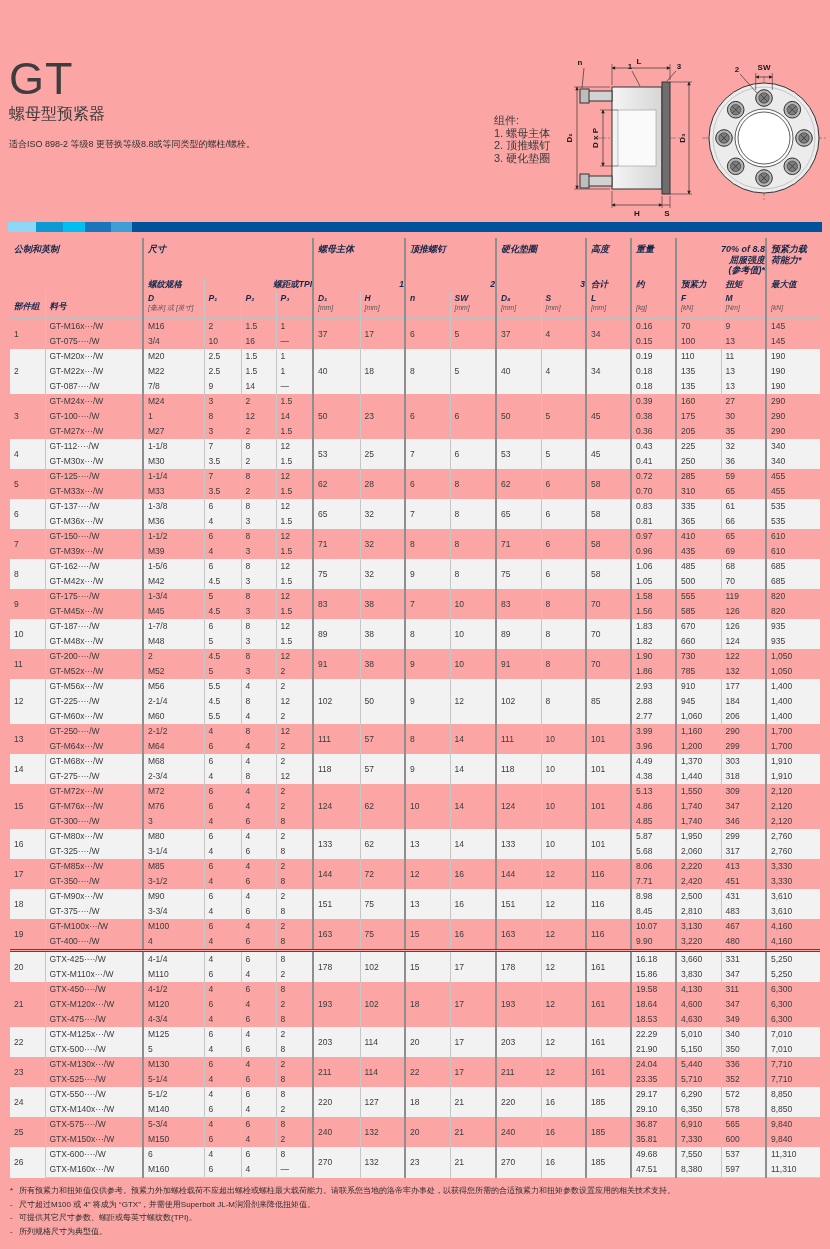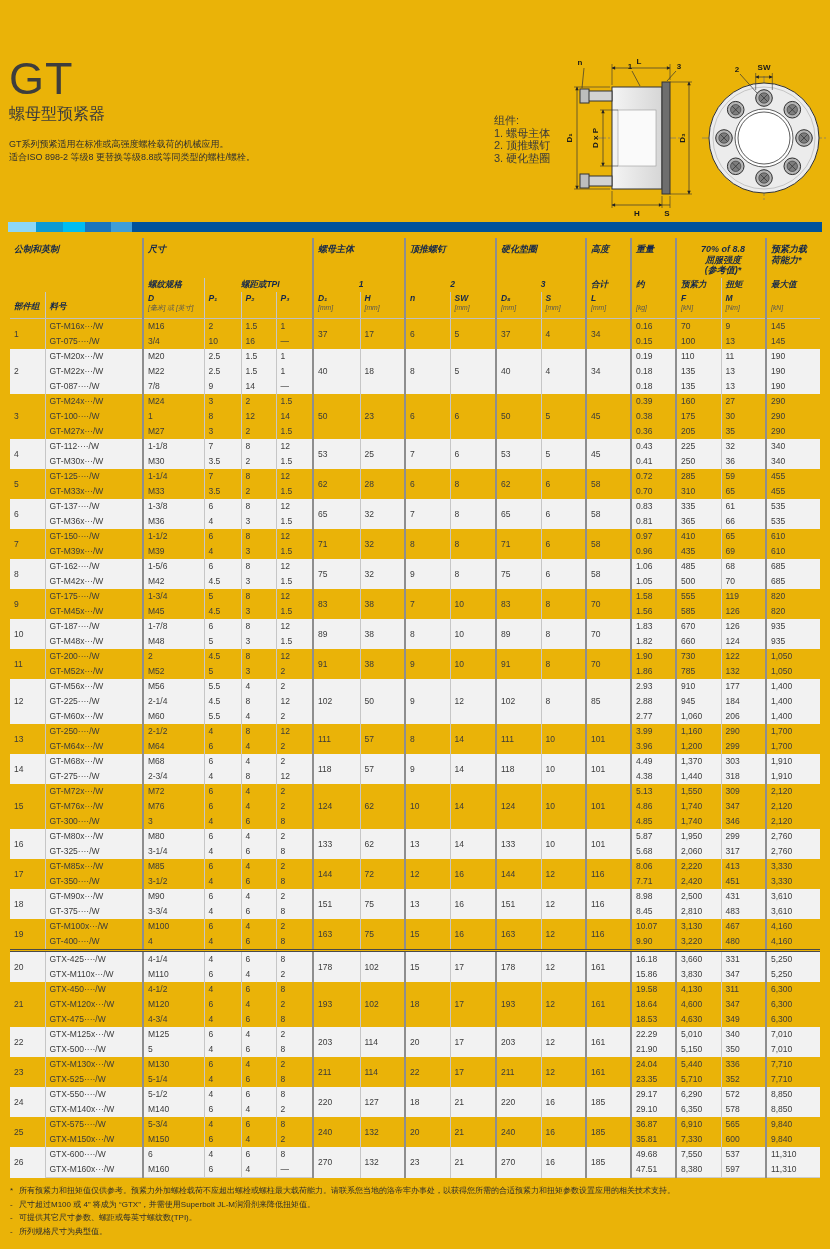--- a/index.html
+++ b/index.html
@@ -1,16 +1,16 @@
 <!DOCTYPE html>
 <html><head>
 <meta charset="utf-8">
 <style>
   html,body{margin:0;padding:0;background:#fff;}
-  .page{position:relative;width:830px;height:1249px;background:#eab308;overflow:hidden;
+  .page{position:relative;width:830px;height:1249px;background:#fca5a5;overflow:hidden;
         font-family:"Liberation Sans","DejaVu Sans",sans-serif;color:#333;}
   
   .title-block{position:absolute;left:9px;top:56px;width:420px;}
   .gt-title{font-size:45px;line-height:46px;font-weight:400;color:#3d3d3d;letter-spacing:1px;}
   .gt-sub{font-size:21px;line-height:24px;font-weight:400;color:#3d3d3d;margin-top:7px;}
   .gt-sub2{font-size:16px;line-height:24px;font-weight:400;color:#3d3d3d;}
   .gt-desc{font-size:9px;line-height:13px;color:#2f2f2f;margin-top:12px;}
   
   .legend{position:absolute;left:494px;top:114px;font-size:11px;line-height:12.5px;color:#3a3a3a;}
   .drawings{position:absolute;left:520px;top:50px;}
@@ -21,21 +21,21 @@
   
   table.spec{position:absolute;left:10px;top:238px;width:810px;border-collapse:collapse;table-layout:fixed;}
   table.spec th,table.spec td{margin:0;overflow:hidden;}
   thead th{font-weight:bold;color:#15284b;text-align:left;padding:0 0 0 4px;vertical-align:top;font-style:italic;}
   .h-a th{font-size:9px;height:34px;line-height:10.5px;padding-top:6px;}
   .h-b th{font-size:8.5px;height:14px;line-height:12px;}
   .h-cd th{font-size:8.5px;height:25px;line-height:10px;padding-top:1px;}
   .h-cd th.mid{vertical-align:middle;}
   .h-cd .unit{font-size:6.8px;color:#555;font-weight:normal;line-height:9px;}
   .h-cd .sym{min-height:10px;}
-  .ctr{text-align:center;}
+  .ctr{text-align:right;}
   .sep-l{border-left:1px solid #c6c6c6;}
   .gsep{border-left:2px solid #8e8e8e;}
   thead tr.h-cd th{border-bottom:1px solid #bfbfbf;}
   tbody td{font-size:8.5px;color:#3b3b3b;padding:0 0 0 4px;white-space:nowrap;
            height:15px;line-height:15px;vertical-align:middle;}
   tbody td.sh{background:#f2f2f2;}
   tbody tr:last-child td{border-bottom:1px solid #cccccc;}
   tr.sbreak td{border-top:3px double #4a4a4a;}
   
   .footnotes{position:absolute;left:10px;top:1184px;width:812px;}
@@ -44,21 +44,20 @@
 </style>
 </head>
 <body>
 
 <div class="page">
 
   <div class="title-block">
     <div class="gt-title">GT</div>
     <div class="gt-sub2">螺母型预紧器</div>
     <div class="gt-desc">
-      <div>GT系列预紧适用在标准或高强度螺栓载荷的机械应用。</div>
       <div>适合ISO 898-2 等级8 更替换等级8.8或等同类型的螺柱/螺栓。</div>
     </div>
   </div>
 
   <div class="legend">
     <div>组件:</div>
     <div>1.  螺母主体</div>
     <div>2.  顶推螺钉</div>
     <div>3.  硬化垫圈</div>
   </div>

